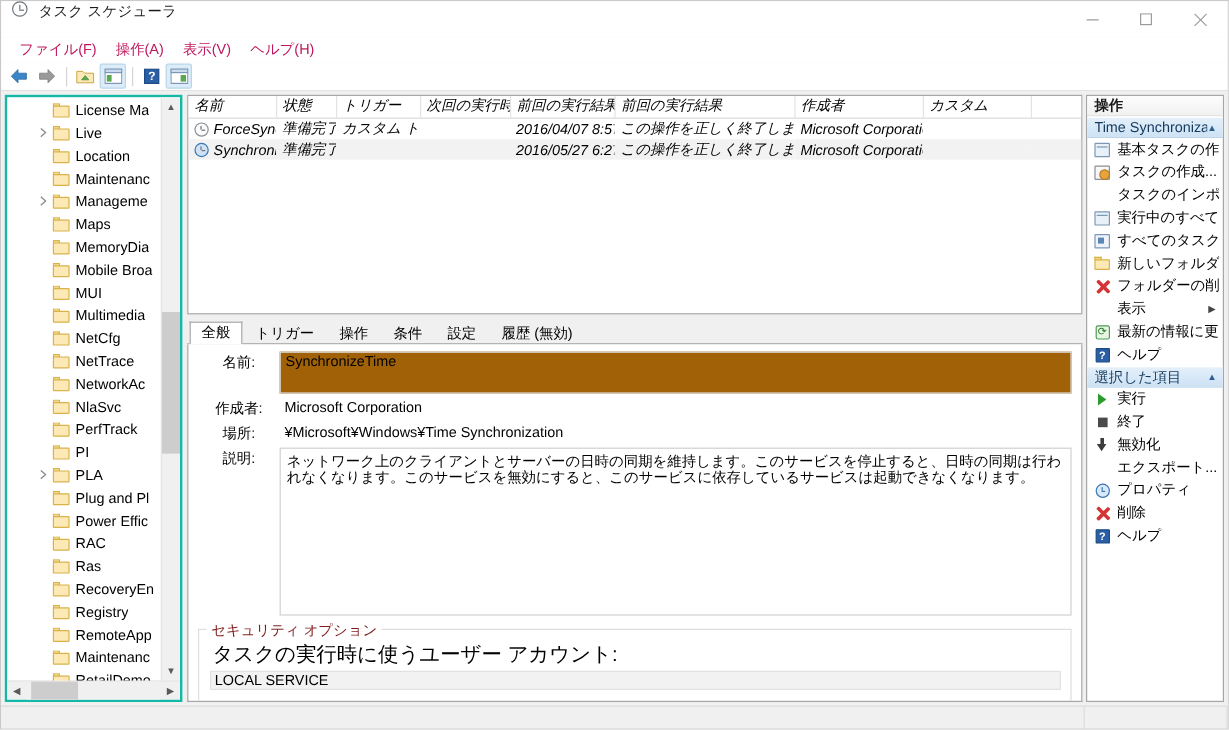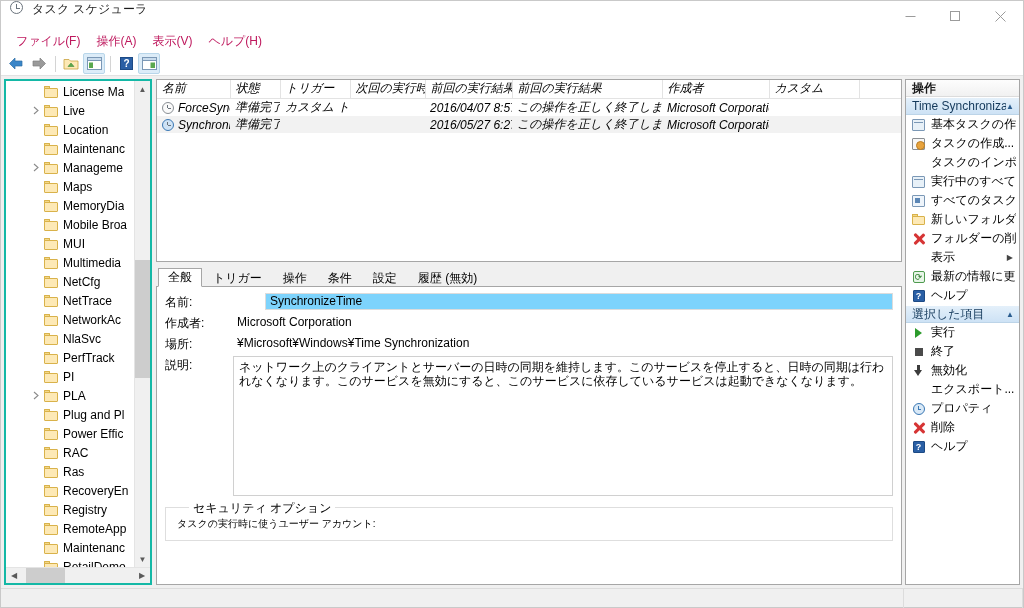--- a/index.html
+++ b/index.html
@@ -264,33 +264,33 @@
     background: #ffffff;
     border: 1px solid #a6a6a6;
     border-top: none;
     padding: 6px 8px 4px 8px;
     overflow: hidden;
     display:flex; flex-direction:column;
   }
   .frow { display:flex; margin-bottom: 3px; align-items: flex-start; }
   .flabel {
     width: 68px; min-width:68px;
-    font-size: 12px; color:#000; padding-top: 1px;
+    font-size: 12px; color:#000; padding-top: 1px; text-align: center;
   }
   .fvalue {
     flex:1; min-width:0;
     font-size:12px;
   }
   .readonly-box {
-    background:#7dd3fc;
+    background:#a16207;
     border:1px solid #dcdcdc;
-    height: 17px; line-height: 15px;
+    height: 35px; line-height: 15px;
     padding: 0 4px;
     font-size:12px;
-    overflow:hidden; white-space:nowrap;margin-left:32px;
+    overflow:hidden; white-space:nowrap;
   }
   .plain-val {
     height:17px; line-height:16px; padding-left:4px;
     font-size:12px; overflow:hidden; white-space:nowrap;
   }
   .desc-box {
     background:#ffffff;
     border:1px solid #d0d0d0;
     height: 140px;
     padding: 3px 5px;
@@ -303,23 +303,23 @@
   .groupbox {
     margin-top: 8px;
     border: 1px solid #dedede;
     padding: 9px 8px 7px 9px;
     position: relative;
     flex: none;
   }
   .groupbox > .gb-title {
     position:absolute; top:-8px; left:6px;
     background:#ffffff; padding: 0 4px;
-    font-size:12px; color:#000000;margin-left:17px;
-  }
-  .sec-line { font-size:10px; margin-bottom: 2px; padding-left: 2px;}
+    font-size:12px; color:#7f1d1d;
+  }
+  .sec-line { font-size:17px; margin-bottom: 2px; padding-left: 2px;}
   .sec-account {
     background:#f2f2f2; border:1px solid #e2e2e2;
     height:16px; line-height:14px; font-size:12px;
     padding-left:3px; margin-bottom:5px;
   }
   .optrow { display:flex; align-items:center; height:17px; font-size:12px; }
   .radio {
     width:12px; height:12px; border-radius:50%;
     border:1px solid #b5b5b5; background:#fdfdfd;
     margin-right:6px; flex:none; position:relative;
@@ -849,20 +849,21 @@
           <div class="flabel">説明:</div>
           <div class="fvalue">
             <div class="desc-box">ネットワーク上のクライアントとサーバーの日時の同期を維持します。このサービスを停止すると、日時の同期は行われなくなります。このサービスを無効にすると、このサービスに依存しているサービスは起動できなくなります。</div>
           </div>
         </div>
 
         <div class="groupbox">
           <div class="gb-title">セキュリティ オプション</div>
 
           <div class="sec-line">タスクの実行時に使うユーザー アカウント:</div>
+          <div class="sec-account">LOCAL SERVICE</div>
 
 
 
         </div>
 
       </div>
     </div>
 
     <div class="rightpane">
       <div class="act-outer">

